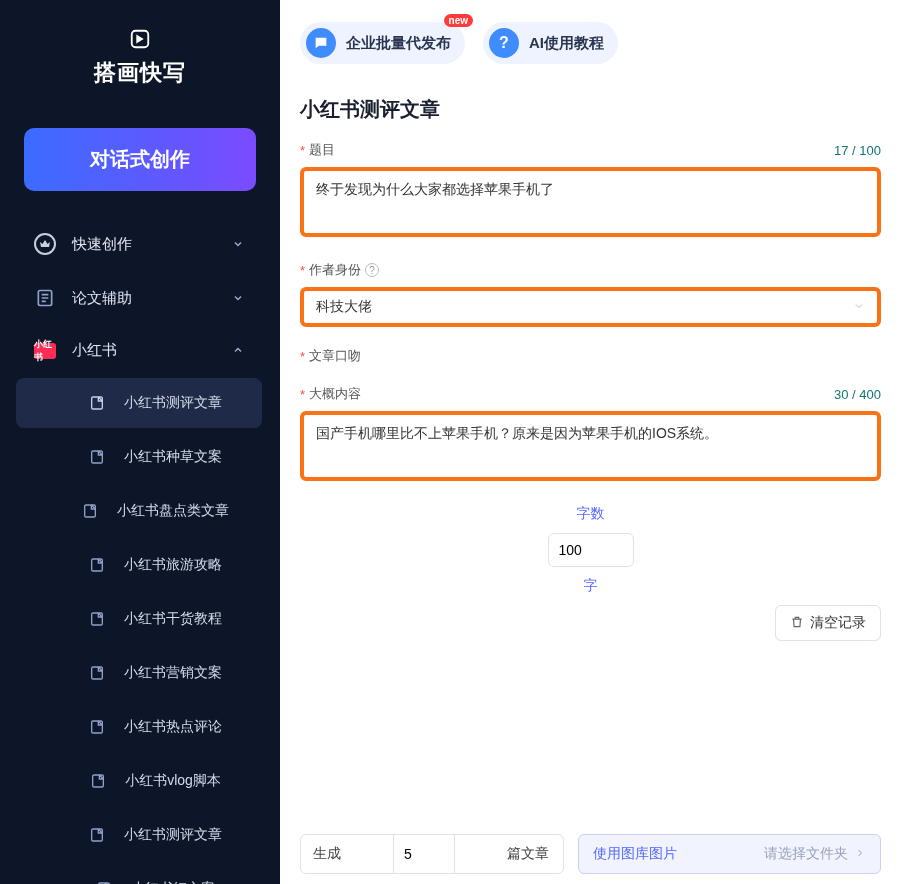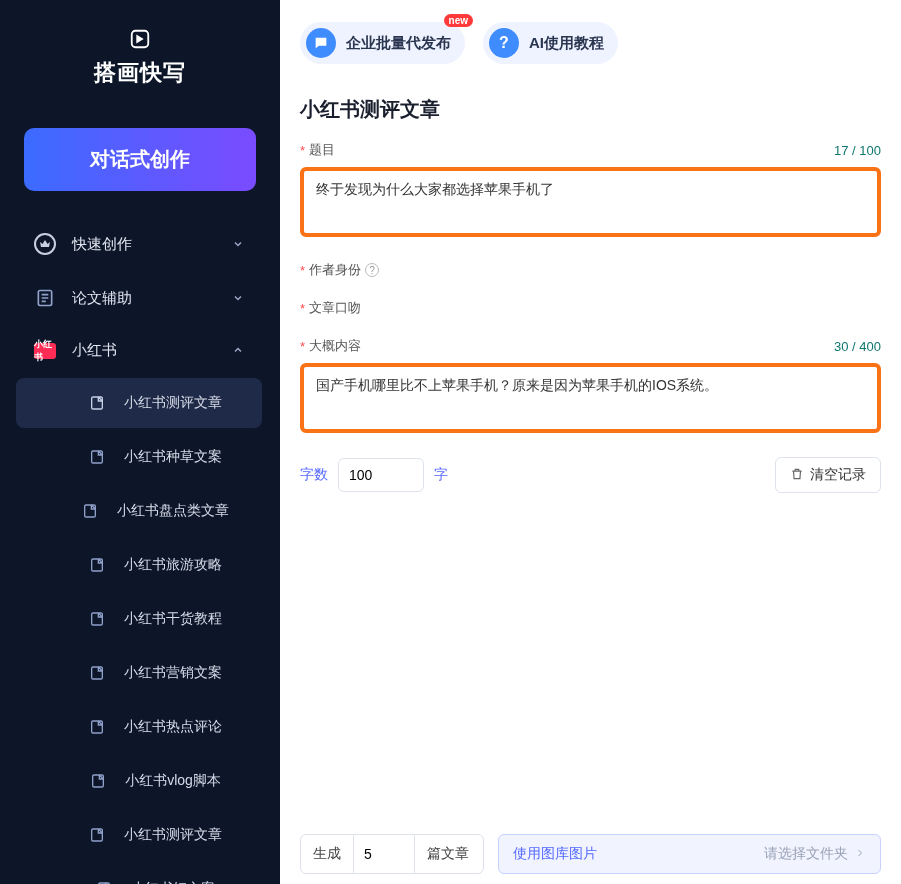--- a/index.html
+++ b/index.html
@@ -40,27 +40,27 @@
   .field { margin-bottom: 20px; }
   .field-label { display: flex; align-items: center; font-size: 13px; color: #555; margin-bottom: 8px; }
   .field-label .req { color: #ff4d4f; margin-right: 4px; }
   .field-label .help { margin-left: 4px; width: 14px; height: 14px; border: 1px solid #bbb; border-radius: 50%; font-size: 10px; color: #999; display:inline-flex; align-items:center; justify-content:center; }
   .field-label .counter { margin-left: auto; color: #0f766e; font-size: 13px; }
   textarea.input, input.input, .select { width: 100%; border: 4px solid #f97316; border-radius: 6px; font-size: 14px; padding: 10px 12px; font-family: inherit; resize: none; color: #333; background: #fff; }
   textarea.input { min-height: 70px; }
   .select { display: flex; align-items: center; justify-content: space-between; cursor: pointer; height: 40px; }
   .select .caret { color: #bbb; }
 
-  .row-inline { display: flex; align-items: center; gap: 10px; }
+  .row-inline { display: flex; align-items: center; gap: 10px; flex-direction: column; }
   .word-label { color: #5468ff; font-size: 14px; }
   .count-input { width: 86px; border: 1px solid #dde2eb; border-radius: 6px; padding: 8px 10px; font-size: 14px; }
   .clear-btn { margin-left: auto; border: 1px solid #dde2eb; background: #fff; border-radius: 6px; padding: 8px 14px; font-size: 14px; display: inline-flex; align-items: center; gap: 6px; cursor: pointer; color: #333; }
 
   .bottom-bar { display: flex; gap: 14px; padding: 12px 20px 10px; }
-  .gen-group { display: flex; align-items: center; border: 1px solid #dde2eb; border-radius: 6px; padding: 0 10px 0 0; height: 40px; }
+  .gen-group { display: flex; align-items: center; border: 1px solid #dde2eb; border-radius: 6px; padding: 0 10px 0 0; height: 40px; gap: 40px; }
   .gen-label { padding: 0 12px; font-size: 14px; color: #444; }
   .gen-input { width: 62px; border: none; border-left: 1px solid #dde2eb; border-right: 1px solid #dde2eb; height: 100%; padding: 0 10px; font-size: 14px; }
   .gen-suffix { padding: 0 4px 0 12px; font-size: 14px; color: #444; }
   .library-btn { flex: 1; display: flex; align-items: center; justify-content: space-between; border: 1px solid #c7d0ff; background: #f1f4ff; border-radius: 6px; padding: 0 14px; height: 40px; font-size: 14px; cursor: pointer; }
   .library-btn .left { color: #5468ff; font-weight: 500; }
   .library-btn .right { color: #9aa3b8; display:inline-flex; align-items:center; gap:6px; }
 </style>
 </head>
 <body>
 
@@ -240,20 +240,26 @@
         </div>
         <textarea class="input" style="">终于发现为什么大家都选择苹果手机了</textarea>
       </div>
 
       <div class="field">
         <div class="field-label">
           <span class="req">*</span>
           <span>作者身份</span>
           <span class="help">?</span>
         </div>
+        <div class="select">
+          <span>科技大佬</span>
+          <span class="caret"><svg width="12" height="12" viewBox="0 0 24 24" fill="none" stroke="#bbb" stroke-width="2">
+                <path d="M6 9l6 6 6-6"></path>
+              </svg></span>
+        </div>
       </div>
 
       <div class="field">
         <div class="field-label">
           <span class="req">*</span>
           <span>文章口吻</span>
         </div>
       </div>
 
       <div class="field">

